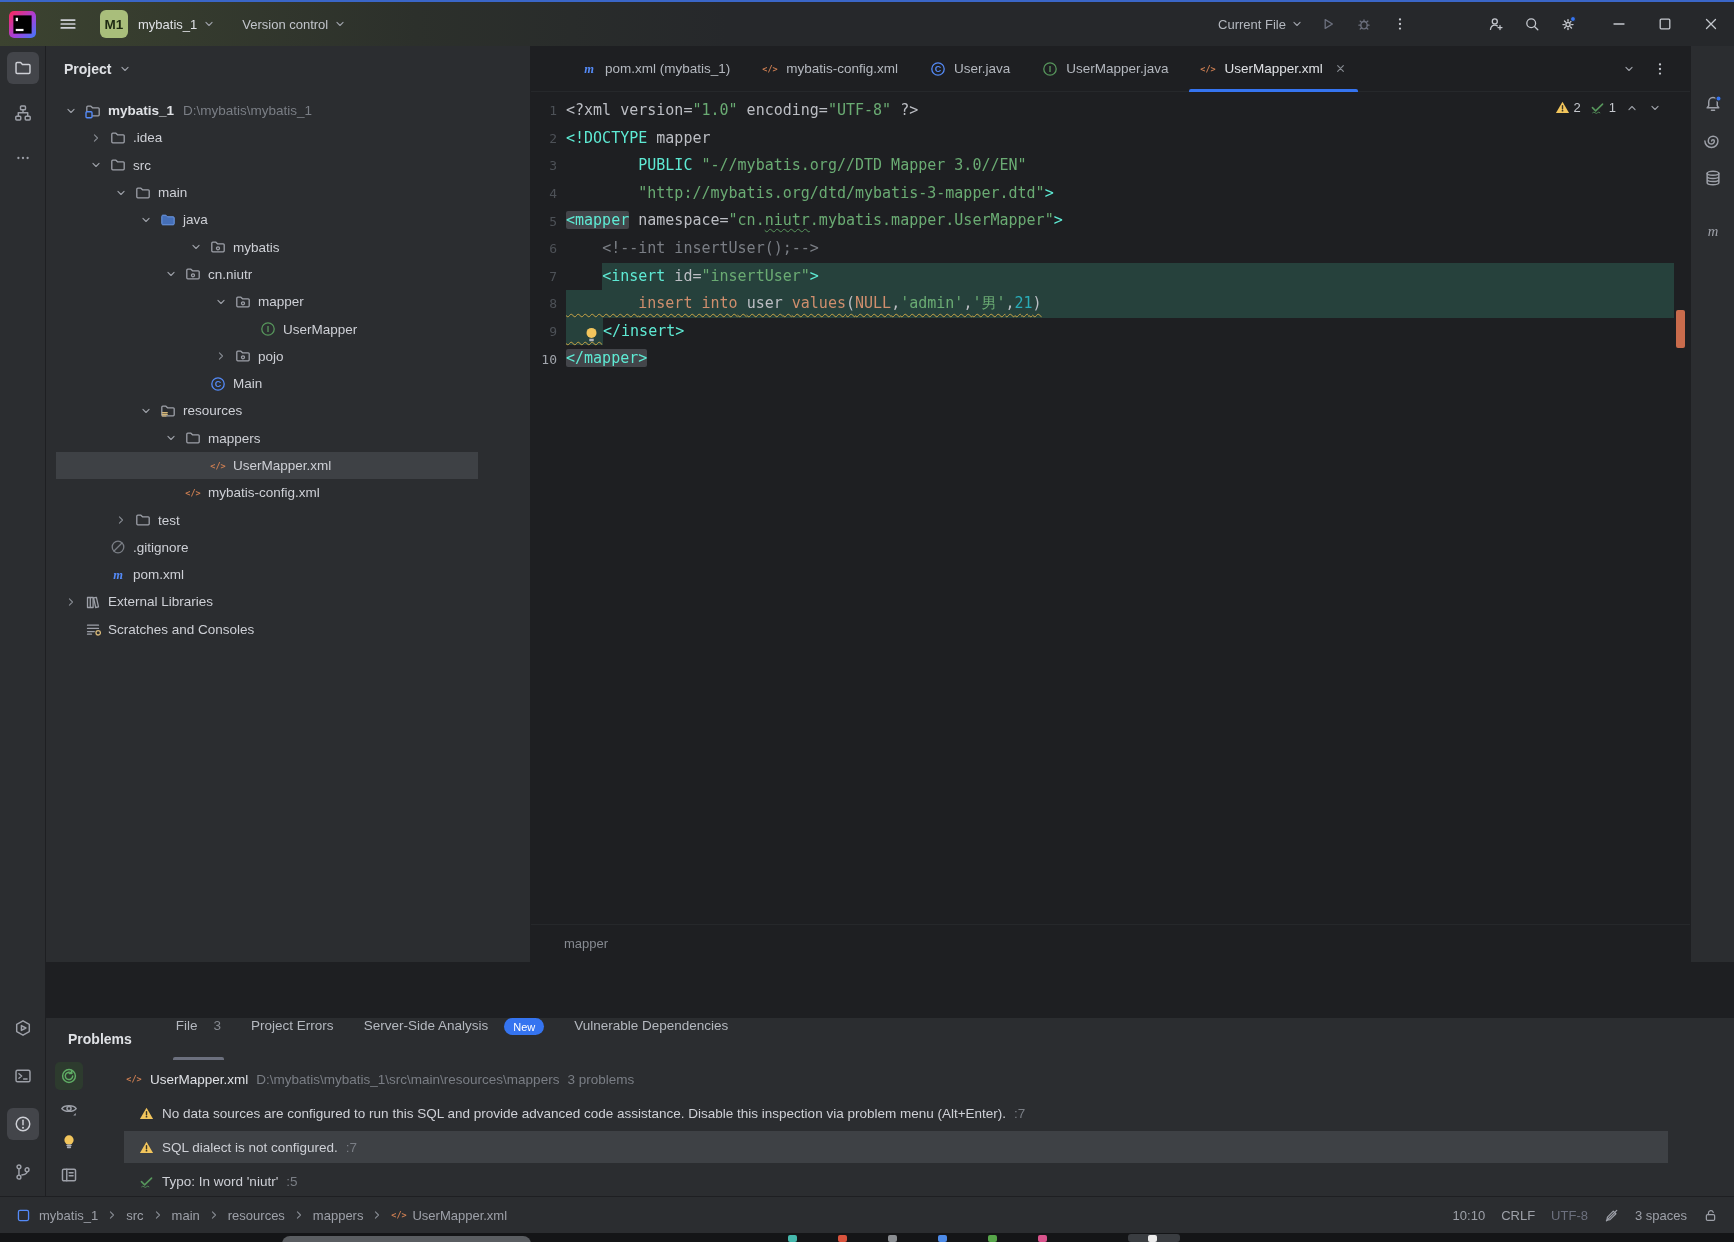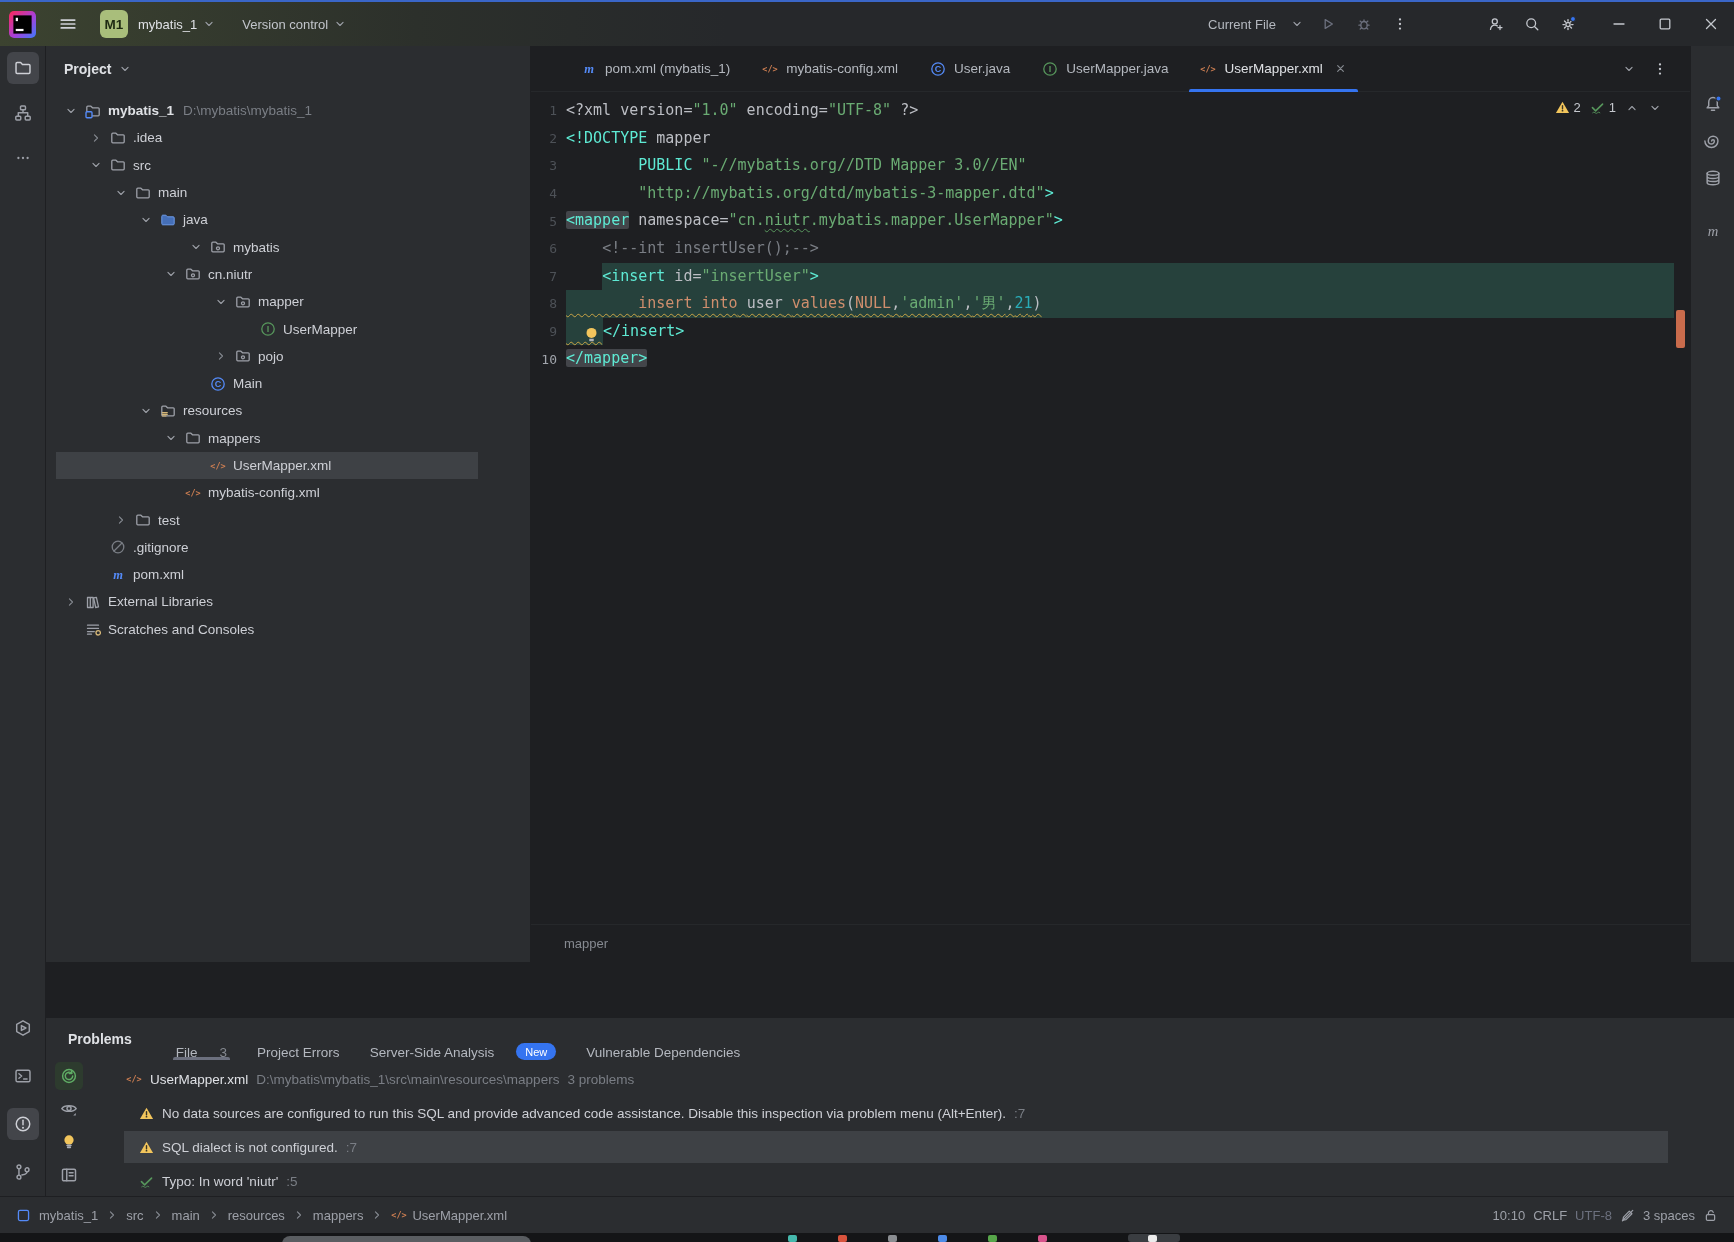--- a/index.html
+++ b/index.html
@@ -11,21 +11,21 @@
   #titlebar{position:absolute;left:0;top:0;width:100%;height:46px;box-sizing:border-box;
     border-top:2px solid #3A66C8;display:flex;align-items:center;
     background:linear-gradient(90deg,#3C4330 0%,#353B2E 10%,#2C302B 24%,#26282B 42%,#26282B 100%)}
   .tb-logo{margin-left:9px;display:flex}
   .tb-btn{width:36px;height:36px;display:flex;align-items:center;justify-content:center;border-radius:6px}
   .m1badge{margin-left:14px;width:28px;height:28px;border-radius:6px;background:#A9BE7B;color:#1E2A12;
     font-weight:bold;font-size:13.5px;display:flex;align-items:center;justify-content:center}
   .tb-group{display:flex;align-items:center;gap:5px;margin-left:10px;color:#DFE1E5}
   .tb-group.vcs{margin-left:26px;color:#C2C5CB}
   #tb-right{margin-left:auto;display:flex;align-items:center}
-  .runwidget{display:flex;align-items:center;gap:14px;color:#B4B8BF;margin-right:6px}
+  .runwidget{display:flex;align-items:center;gap:4px;color:#B4B8BF;margin-right:6px}
   .wbtn{width:46px;height:42px;display:flex;align-items:center;justify-content:center}
   .gap60{width:60px}.gap10{width:10px}
 
   
   #leftstrip{position:absolute;left:0;top:46px;width:46px;height:1150px;background:#2B2D30;
     border-right:1px solid #1E1F22;box-sizing:border-box;display:flex;flex-direction:column;
     align-items:center;padding:6px 0 8px}
   .stripbtn{width:32px;height:32px;border-radius:6px;display:flex;align-items:center;
     justify-content:center;margin-bottom:13px}
   .stripbtn.active{background:#43454A}
@@ -89,21 +89,21 @@
     border-left:1px solid #1E1F22;box-sizing:border-box;display:flex;flex-direction:column;
     align-items:center;padding-top:42px;gap:5px}
   #rightstrip .stripbtn{margin-bottom:0}
   #rightstrip .stripbtn.mtop{margin-top:16px}
 
   
   #problems{position:absolute;left:46px;top:1017px;width:1688px;height:234px;background:#2B2D30;
     border-top:1px solid #1E1F22;box-sizing:border-box}
   #ptabs{height:42px;display:flex;align-items:center;padding-left:22px;gap:30px}
   #ptitle{font-weight:bold;color:#DFE1E5;font-size:14px;margin-right:14px}
-  .ptab{color:#B4B8BF;display:flex;gap:22px;align-items:flex-end;height:42px;position:relative;font-size:13.5px}
+  .ptab{color:#B4B8BF;display:flex;gap:16px;align-items:flex-start;height:42px;position:relative;font-size:13.5px}
   .ptab .cnt{color:#868A91}
   .ptab.sel::after{content:"";position:absolute;left:-3px;right:-3px;bottom:0;height:3px;
     background:#6C707E;border-radius:2px 2px 0 0}
   .newpill{background:#3574F0;color:#fff;font-size:11px;padding:2.5px 9px;border-radius:10px}
   #pbody{position:absolute;left:0;top:42px;right:0;bottom:0;display:flex}
   #ptools{width:46px;flex:none;display:flex;flex-direction:column;align-items:center;padding-top:2px;gap:5px}
   .ptool{width:28px;height:28px;border-radius:5px;display:flex;align-items:center;justify-content:center}
   .ptool.active{background:#2D3B2E}
   #plist{flex:1;padding-top:2px;font-size:13.5px}
   .prow{height:34px;display:flex;align-items:center;gap:8px;padding-left:34px;position:relative;color:#CED0D6}
@@ -113,21 +113,21 @@
   .prow .path,.prow .loc,.prow .meta{color:#7A7E85}
   .prow.selected::before{content:"";position:absolute;left:32px;right:66px;top:1px;bottom:1px;background:#3E4145}
 
   
   #statusbar{position:absolute;left:0;top:1196px;width:100%;height:37px;background:#2B2D30;
     border-top:1px solid #1E1F22;box-sizing:border-box;display:flex;align-items:center;
     padding:0 16px;color:#9DA0A8;font-size:13px}
   #sbcrumbs{display:flex;align-items:center;gap:7px}
   .sbsep{color:#6C707E;font-size:12px;display:flex}
   .sbitem{display:flex;align-items:center;gap:5px}
-  #sbright{margin-left:auto;display:flex;align-items:center;gap:8px}
+  #sbright{margin-left:auto;display:flex;align-items:center;gap:16px}
   .dim{color:#6C707E}
 
   
   #taskbar{position:absolute;left:0;top:1233px;width:100%;height:9px;background:#141517}
   .tbpill{position:absolute;left:282px;top:3px;width:249px;height:9px;background:#5A5D61;border-radius:8px 8px 0 0}
   .tbslot{position:absolute;left:1128px;top:1px;width:52px;height:8px;background:#3A3D41;border-radius:3px}
   .tbicon{position:absolute;top:2px;width:9px;height:7px;border-radius:2px}
 </style>
 </head>
 <body>

